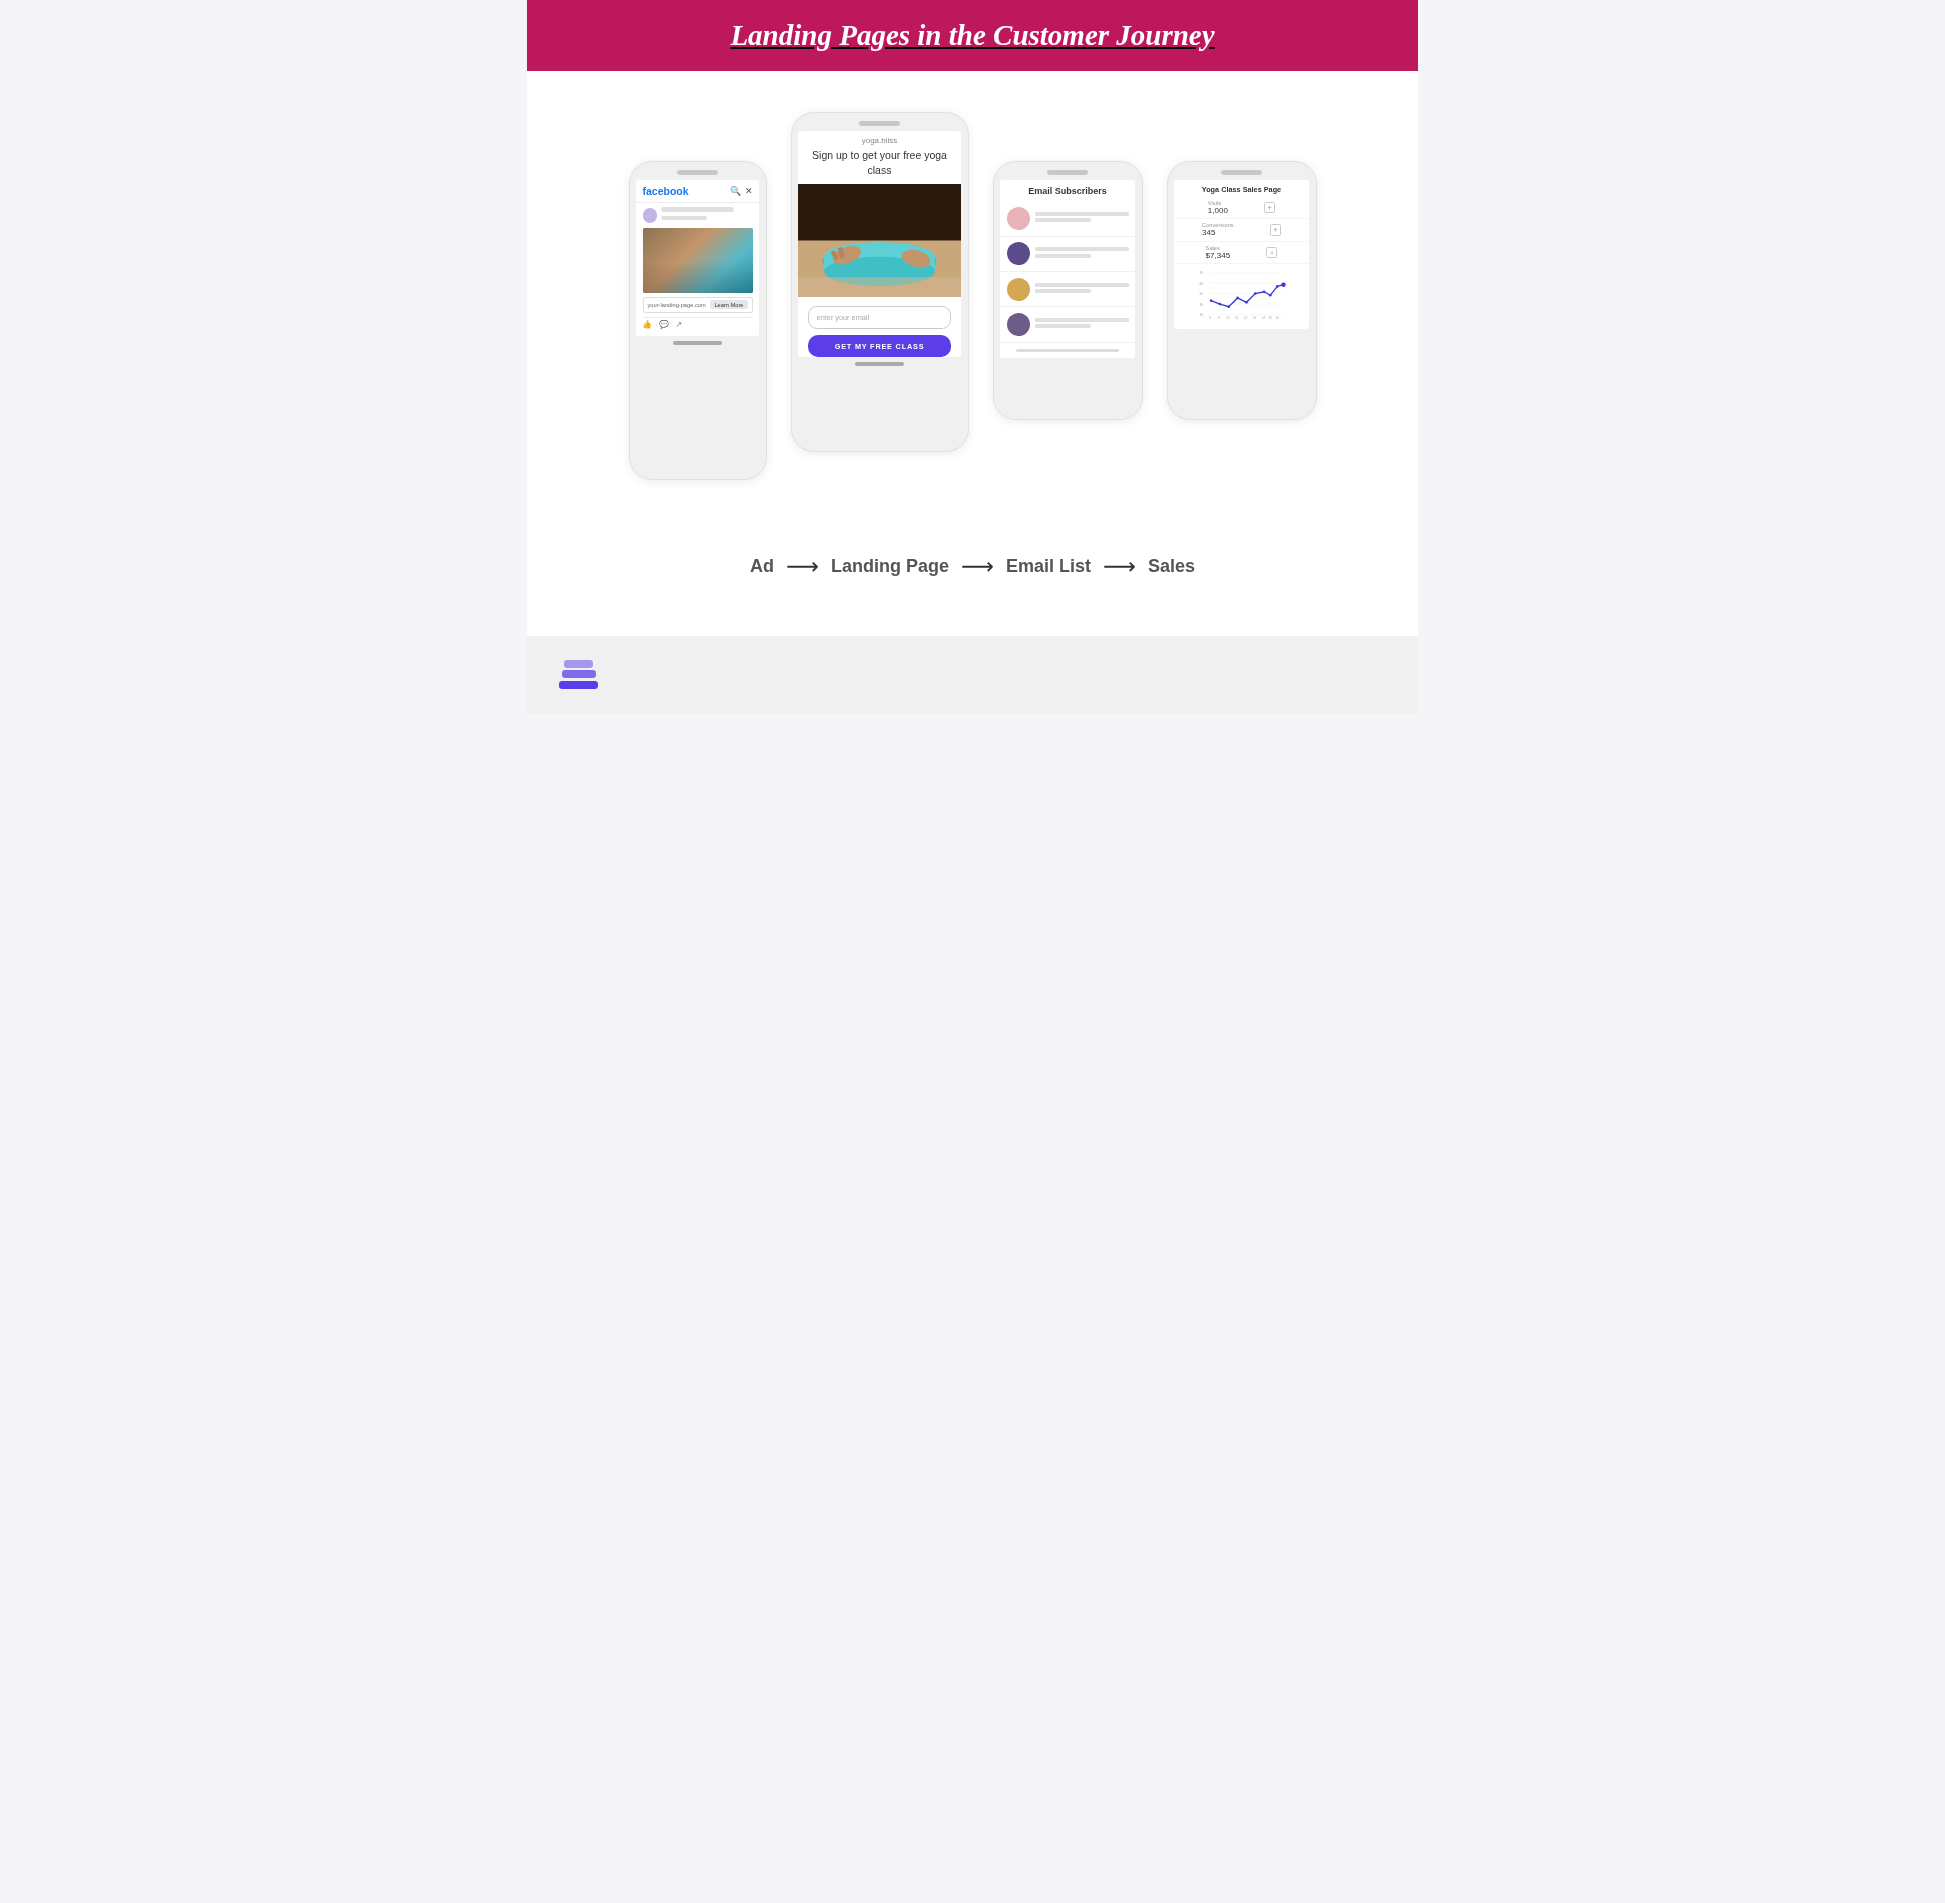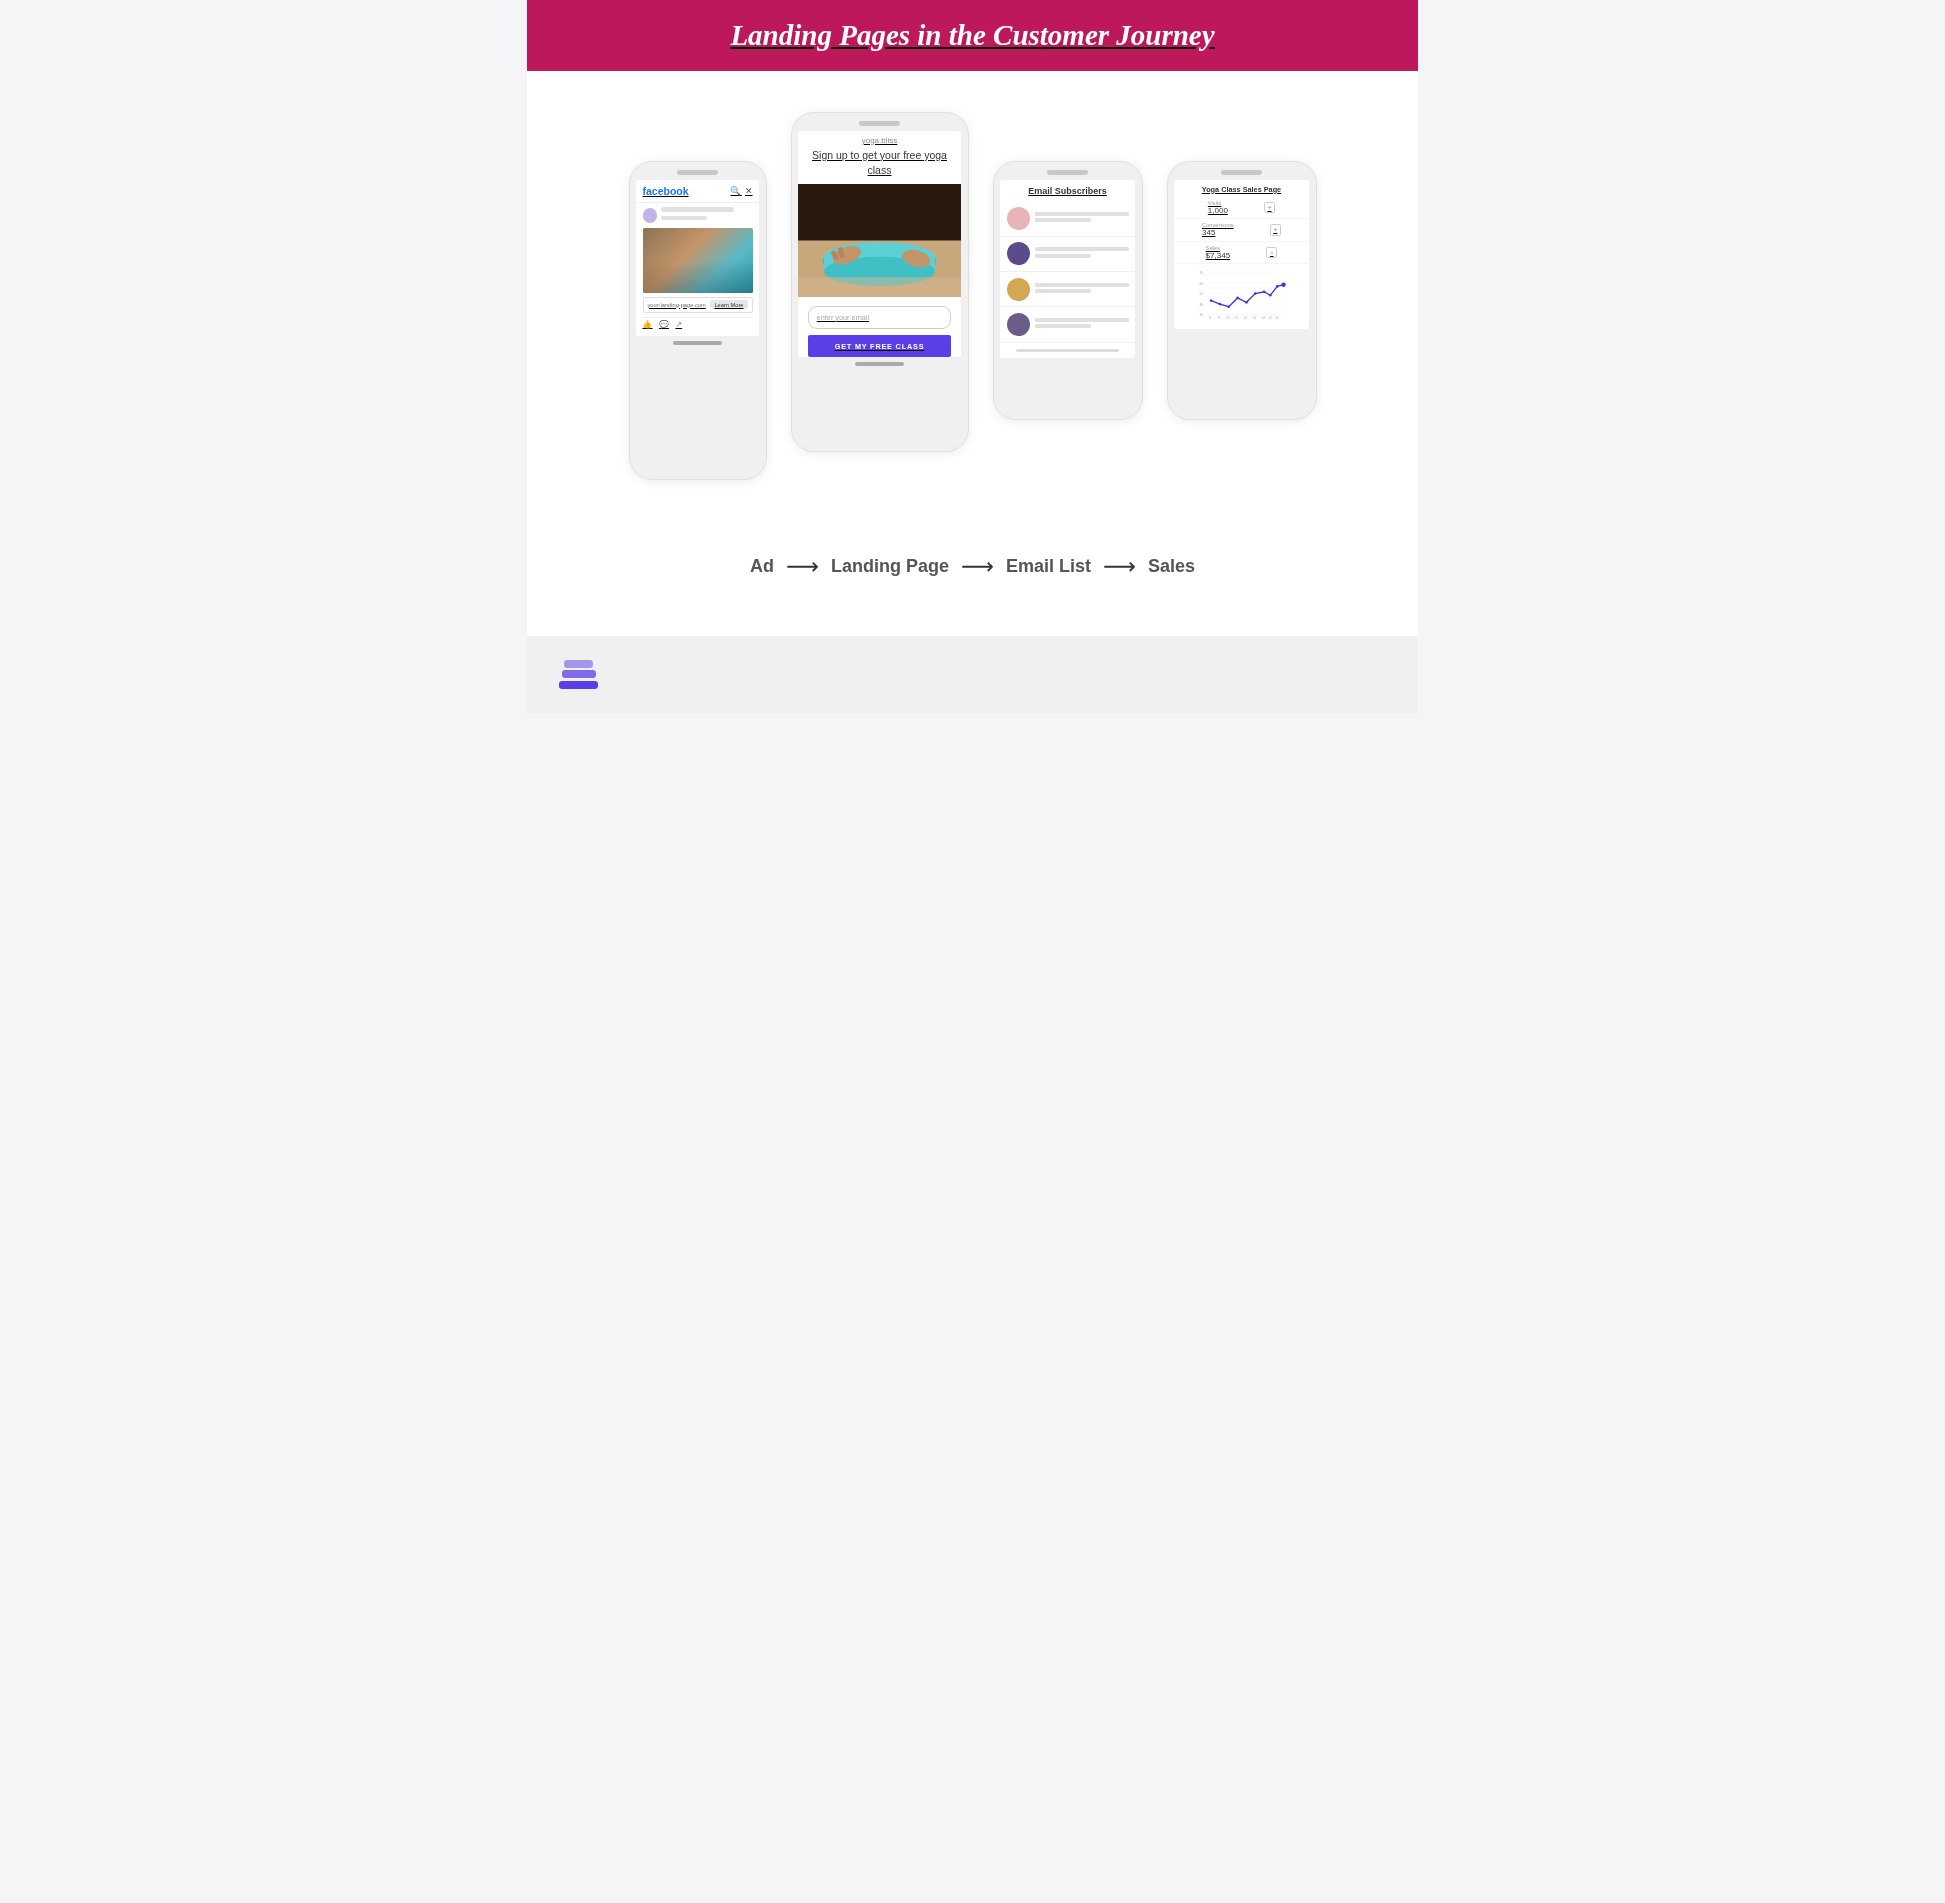--- a/index.html
+++ b/index.html
@@ -76,21 +76,20 @@
       height: 4px;
       background: #aaa;
       border-radius: 2.4px;
       margin: 4.9px auto;
     }
     .phone-screen {
       background: white;
       margin: 4.9px 6.5px;
       border-radius: 3.2px;
       overflow: hidden;
-      text-decoration: underline;
     }
 
     
     .fb-header {
       padding: 4.9px 6.5px;
       display: flex;
       justify-content: space-between;
       align-items: center;
       border-bottom: 0.8px solid #eee;
     }
@@ -211,21 +210,21 @@
       color: #aaa;
       font-family: Arial, sans-serif;
       background: white;
     }
     .lp-cta-btn {
       margin: 0 9.7px;
       background: #5b3ee8;
       color: white;
       text-align: center;
       padding: 6.5px;
-      border-radius: 2px;
+      border-radius: 10px;
       font-size: 7.3px;
       font-weight: bold;
       font-family: Arial, sans-serif;
       letter-spacing: 0.8px;
     }
 
     
     .email-title {
       text-align: center;
       font-size: 9px;

